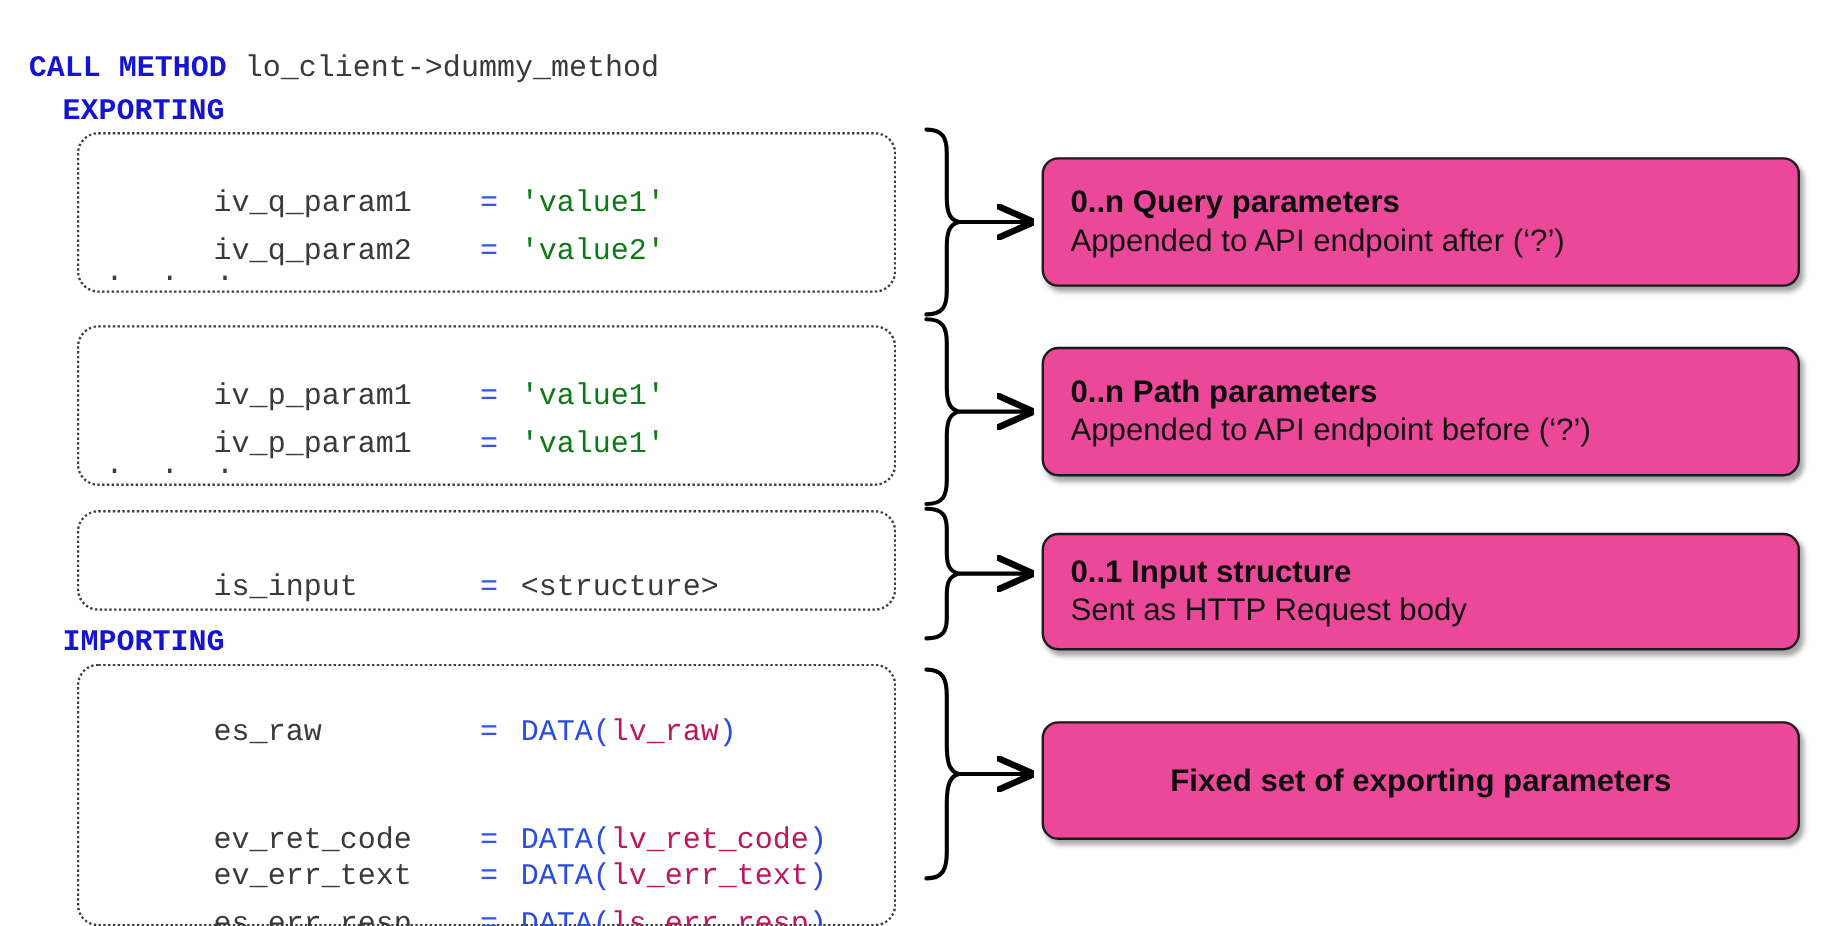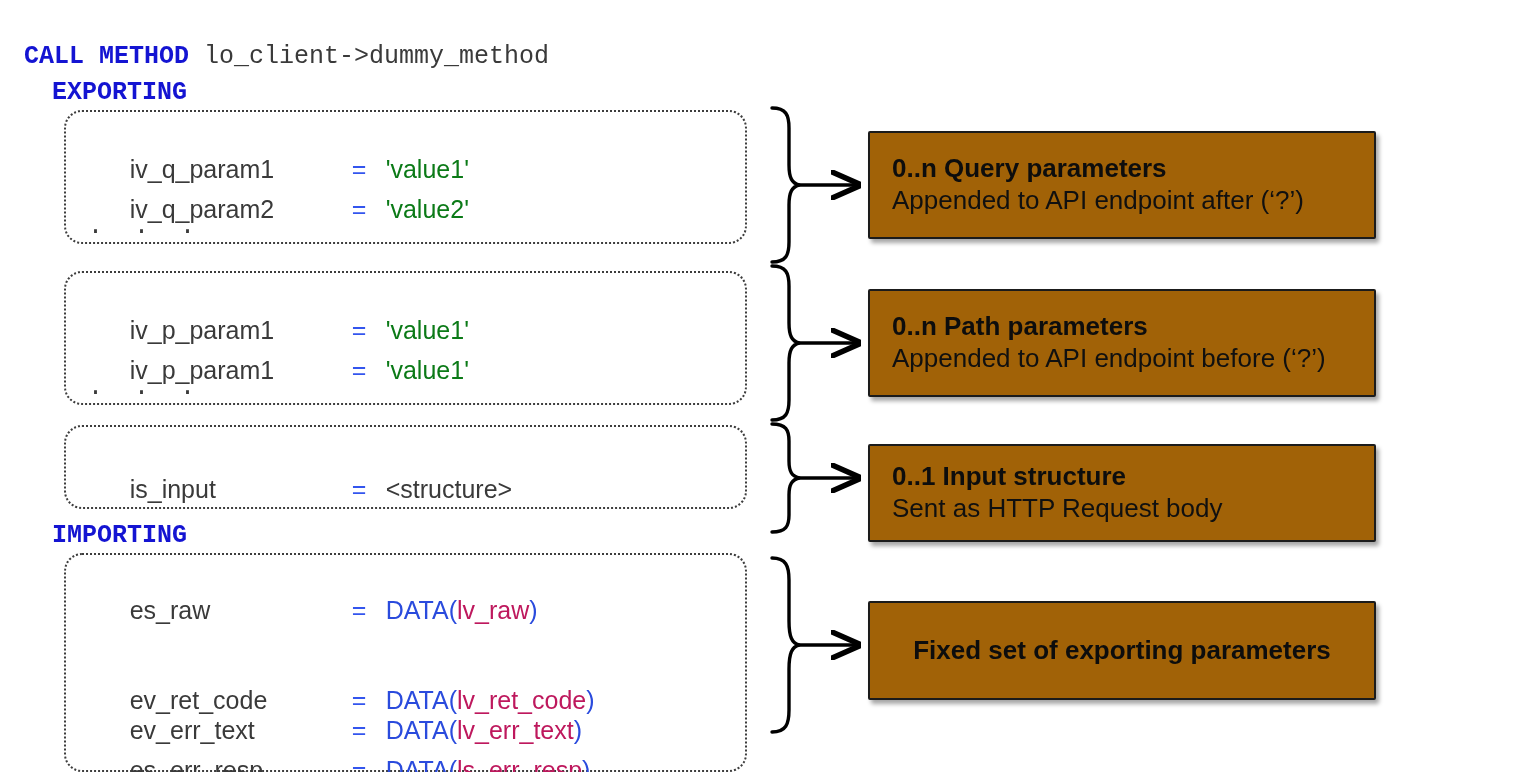--- a/index.html
+++ b/index.html
@@ -54,21 +54,21 @@
   }
   #block-query    { top: 110px;  height: 134px; }
   #block-path     { top: 271px;  height: 134px; }
   #block-input    { top: 425px;  height: 84px;  }
   #block-importing{ top: 553px;  height: 219px; }
 
   .param-row {
     position: absolute;
     left: 22px;
     right: 10px;
-    font-family: Liberation Sans, sans-serif;
+    font-family: Liberation Mono, monospace;
     font-size: 25px;
     white-space: pre;
     color: #3a3a3a;
     line-height: 1;
   }
   .pname {
     display: inline-block;
     width: 222px;
   }
   .peq {
@@ -94,26 +94,26 @@
     position: absolute;
     left: 0; top: 0;
     width: 1540px; height: 772px;
     pointer-events: none;
   }
 
   
   .callout {
     position: absolute;
     box-sizing: border-box;
-    background: #a16207;
+    background: #ec4899;
     border: 2.5px solid #1b1b1b;
-    border-radius: 2px;
+    border-radius: 14px;
     box-shadow: 3px 4px 4px rgba(0,0,0,0.35);
     left: 868px;
-    width: 508px;
+    width: 632px;
     padding: 0 22px;
     display: flex;
     flex-direction: column;
     justify-content: center;
   }
   #callout-query { top: 131px; height: 108px; }
   #callout-path  { top: 289px; height: 108px; }
   #callout-input { top: 444px; height: 98px;  }
   #callout-fixed { top: 601px; height: 99px; text-align: center;  }
 

